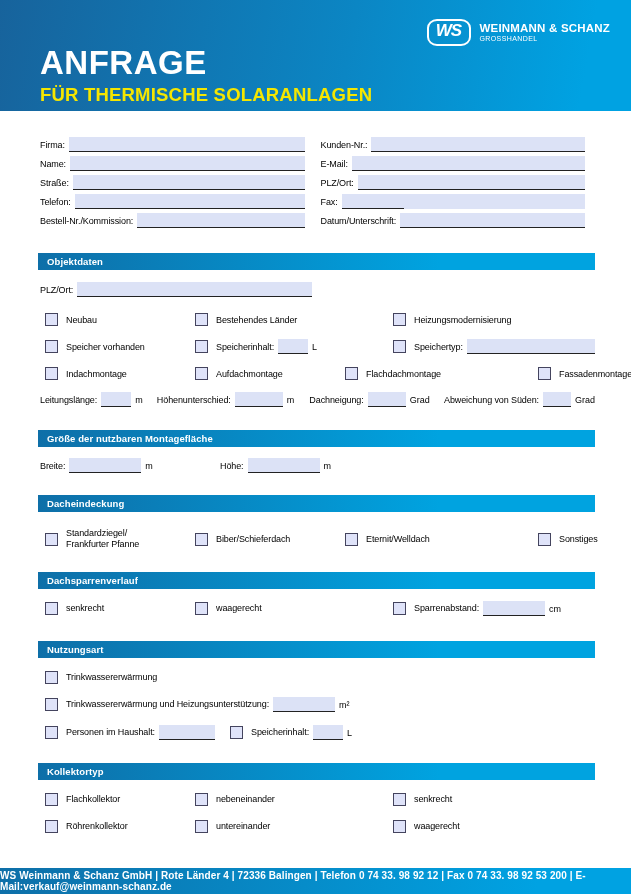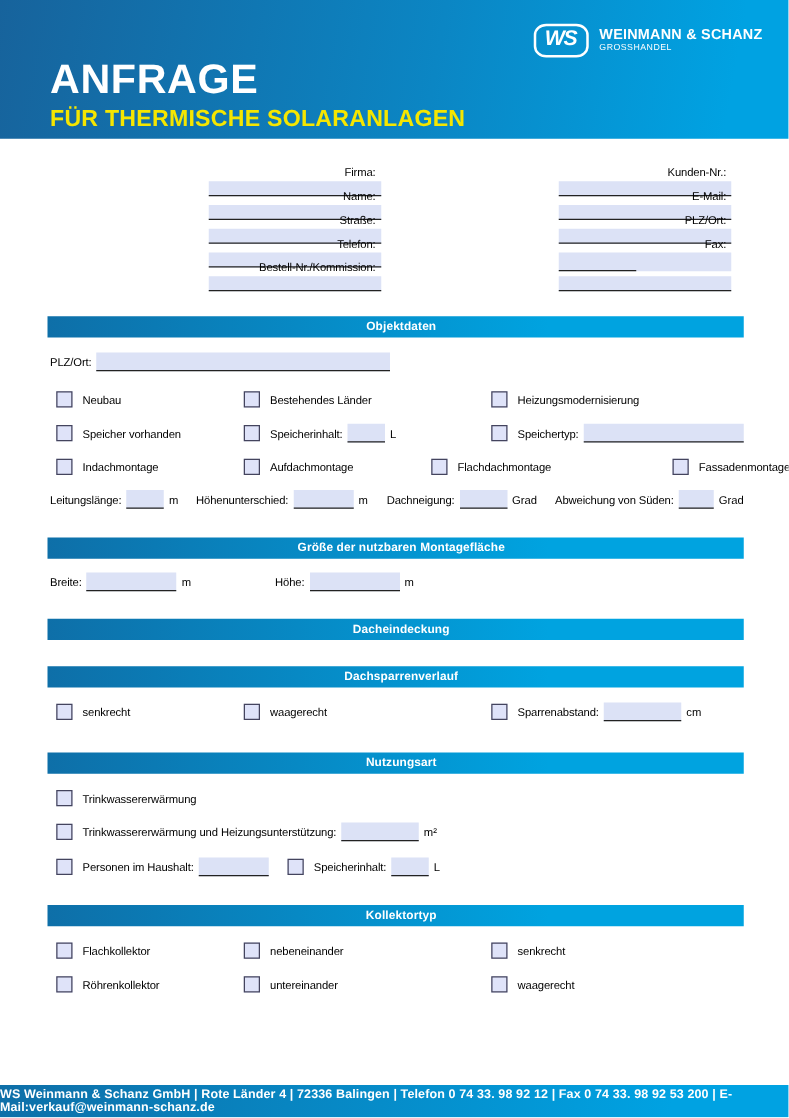--- a/index.html
+++ b/index.html
@@ -13,30 +13,30 @@
   .hero h2 { font-size:18.5px; font-weight:bold; color:#f5e600; margin-top:5px; letter-spacing:.2px; }
   .logo { position:absolute; top:19px; right:21px; display:flex; align-items:center; gap:8px; }
   .ws-badge { width:44px; height:27px; border:2.5px solid #fff; border-radius:10px / 9px; display:flex; align-items:flex-start; justify-content:center; font-weight:bold; font-style:italic; font-size:17px; letter-spacing:-1px; padding-right:2px; }
   .logo-text { display:flex; flex-direction:column; line-height:1.1; }
   .logo-name { font-size:11.5px; font-weight:bold; letter-spacing:.2px; }
   .logo-tag { font-size:7px; letter-spacing:.4px; }
 
   
   .contact { display:flex; gap:16px; padding:22px 46px 0 40px; }
   .contact-col { flex:1; min-width:0; }
-  .frow { display:flex; align-items:flex-end; height:19px;flex-direction:column; }
+  .frow { display:flex; align-items:flex-end; height:19px; }
   .frow label { font-size:9px; letter-spacing:-.1px; white-space:nowrap; padding:0 4px 2px 0; }
   .field { height:15px; background:#dce2f6; border:none; border-bottom:1px solid #222; font-size:10px; padding:0 3px; min-width:0; }
   .flex1 { flex:1; }
   .fieldwrap { flex:1; position:relative; display:flex; min-width:0; }
   .fieldwrap .field { flex:1; border-bottom:1px solid transparent; }
   .fieldwrap.shortline::after { content:""; position:absolute; left:0; bottom:0; width:62px; border-bottom:1px solid #222; }
 
   
-  .bar { height:17px; margin-left:38px; margin-right:36px; background:linear-gradient(to right,#0e6fa8 0%,#00a3e0 72%); color:#fff; font-size:9.5px; font-weight:bold; display:flex; align-items:center; padding-left:9px; letter-spacing:.1px;justify-content:center; }
+  .bar { height:17px; margin-left:38px; margin-right:36px; background:linear-gradient(to right,#0e6fa8 0%,#00a3e0 72%); color:#fff; font-size:9.5px; font-weight:bold; display:flex; align-items:center; padding-left:9px; letter-spacing:.1px; }
 
   
   .row { display:flex; align-items:center; padding:0 36px 0 45px; }
   .row.lab { padding-left:40px; }
   .cbitem { display:flex; align-items:center; min-width:0; }
   .cb { width:13px; height:13px; background:#dfe3f9; border:1px solid #44445e; flex:none; cursor:pointer; }
   .cbitem .t { font-size:9px; letter-spacing:-.1px; margin-left:8px; white-space:nowrap; }
   .cbitem .t.two { white-space:pre-line; line-height:1.25; }
   .c1 { width:150px; } .c2 { width:150px; } .c3 { width:145px; } .c4 { flex:1;padding-left:48px; }
   .g  { display:flex; align-items:flex-end; }
@@ -224,20 +224,39 @@
         <span class="gl">Höhe:</span>
         <input class="sfield w72" type="text" style="">
         <span class="gu">m</span>
       </div>
   </div>
 
   <div class="bar mt22">
       <span>Dacheindeckung</span>
     </div>
 
+  <div class="row mt9">
+    <div class="cbitem c1">
+        <span class="cb"></span>
+        <span class="t two">Standardziegel/
+Frankfurter Pfanne</span>
+      </div>
+    <div class="cbitem c2">
+        <span class="cb"></span>
+        <span class="t">Biber/Schieferdach</span>
+      </div>
+    <div class="cbitem c3">
+        <span class="cb"></span>
+        <span class="t">Eternit/Welldach</span>
+      </div>
+    <div class="cbitem c4">
+        <span class="cb"></span>
+        <span class="t">Sonstiges</span>
+      </div>
+  </div>
 
   <div class="bar mt21">
       <span>Dachsparrenverlauf</span>
     </div>
 
   <div class="row mt12">
     <div class="cbitem c1">
         <span class="cb"></span>
         <span class="t">senkrecht</span>
       </div>

